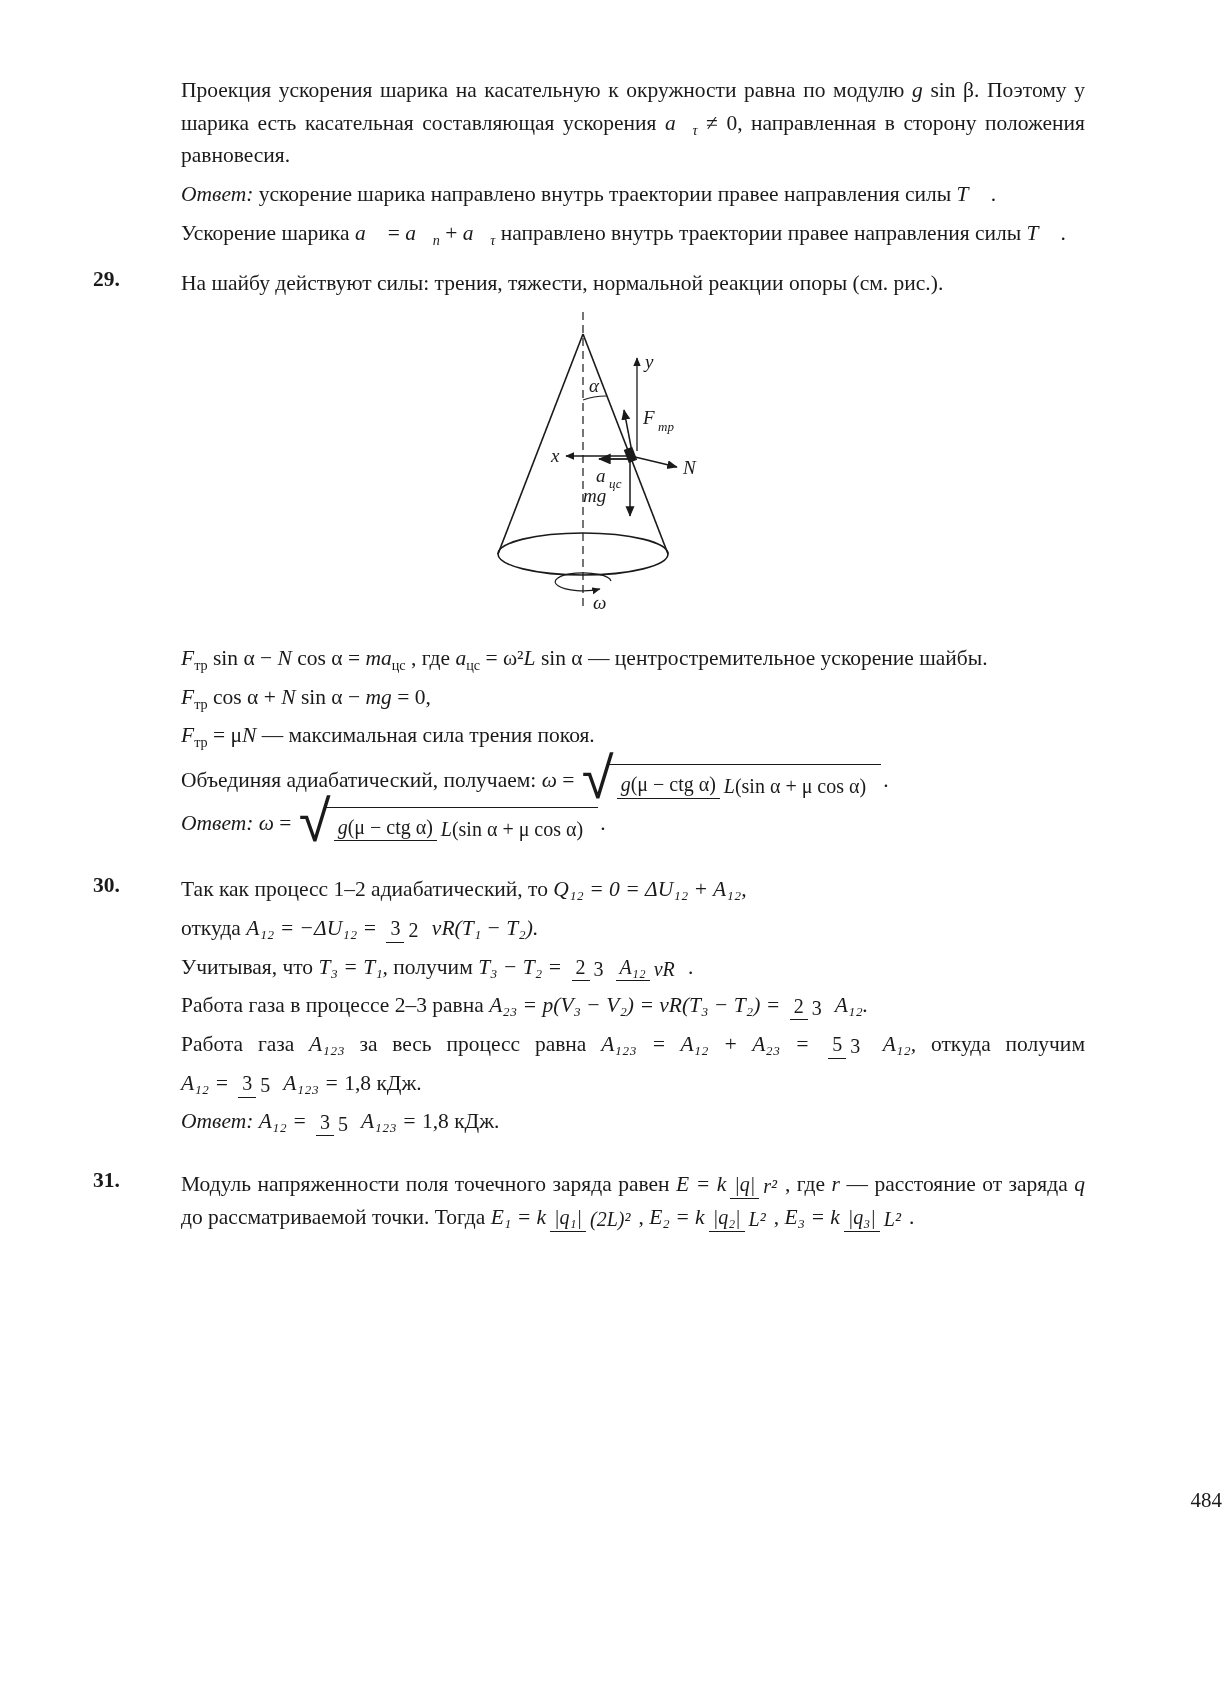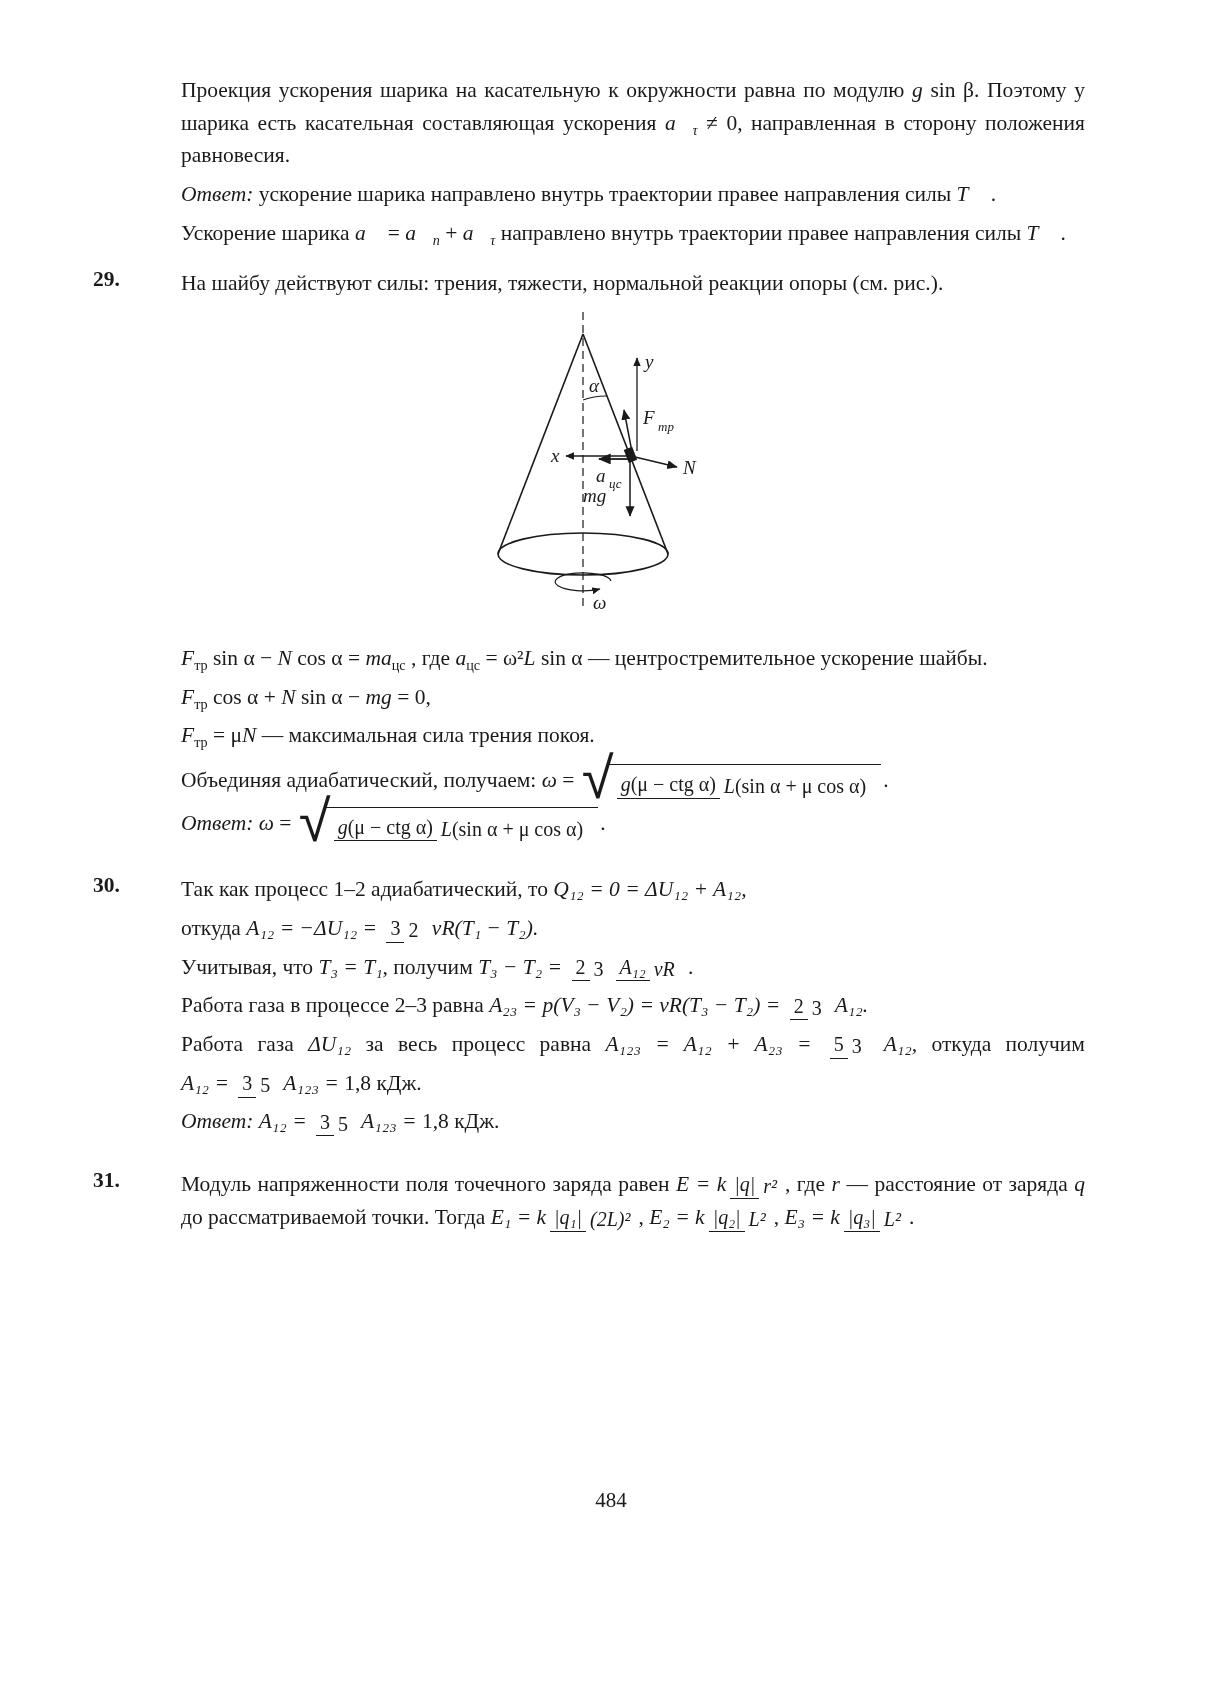--- a/index.html
+++ b/index.html
@@ -29,21 +29,21 @@
   .sqrt { display:inline-flex; align-items:center; vertical-align:middle; margin:0 2px; }
   .sqrt .rad {
     font-family:"DejaVu Sans",sans-serif; font-size:58px; font-weight:200;
     line-height:0; display:inline-block; margin-right:-5px; transform:translateY(-4px);
   }
   .sqrt .body { border-top:1.7px solid #1a1a1a; padding:3px 7px 0 4px; }
   .jl { text-align:justify; text-align-last:justify; }
   .fig-wrap { display:flex; justify-content:center; margin:4px 0 8px; }
   .fig-label { font-family:"Liberation Serif",serif; font-style:italic; font-size:19px; fill:#1a1a1a; }
   .fig-sub { font-size:13px; }
-  .page-num { position:absolute; left:0; right:0; top:1488px; text-align:center; font-size:21px; }
+  .page-num { position:absolute; left:0; right:0; top:1488px; text-align:right; font-size:21px; }
 </style>
 </head>
 <body>
 
 <div class="content">
 
   <p class="para"><span>Проекция ускорения шарика на касательную к окружности равна по модулю </span><span class="v">g</span><span> sin β. Поэтому у шарика есть касательная составляющая ускорения </span><span class="v">a⃗</span><sub class="v">τ</sub><span> ≠ 0, направленная в сторону положения равновесия.</span></p>
 
   <p class="para mt-sm"><span class="v">Ответ:</span><span> ускорение шарика направлено внутрь траектории правее направления силы </span><span class="v">T⃗</span><span> .</span></p>
 
@@ -137,21 +137,21 @@
         </span><span class="frac">
           <span class="num m">A₁₂</span>
           <span class="den m">νR</span>
         </span><span> .</span></p>
 
     <p class="para line mt-sm"><span>Работа газа в процессе 2–3 равна </span><span class="m">A₂₃ = p(V₃ − V₂) = νR(T₃ − T₂) = </span><span class="frac">
           <span class="num">2</span>
           <span class="den">3</span>
         </span><span class="m"> A₁₂.</span></p>
 
-    <p class="para jl mt-sm"><span>Работа газа </span><span class="m">ΔU₁₂</span><span> за весь процесс равна </span><span class="m">A₁₂₃ = A₁₂ + A₂₃ = </span><span class="frac">
+    <p class="para jl mt-sm"><span>Работа газа </span><span class="m">A₁₂₃</span><span> за весь процесс равна </span><span class="m">A₁₂₃ = A₁₂ + A₂₃ = </span><span class="frac">
           <span class="num">5</span>
           <span class="den">3</span>
         </span><span class="m"> A₁₂,</span><span> откуда получим</span></p>
 
     <p class="para line mt-sm"><span class="m">A₁₂ = </span><span class="frac">
           <span class="num">3</span>
           <span class="den">5</span>
         </span><span class="m"> A₁₂₃ = </span><span>1,8 кДж.</span></p>
 
     <p class="para line mt-sm"><span class="v">Ответ: </span><span class="m">A₁₂ = </span><span class="frac">

